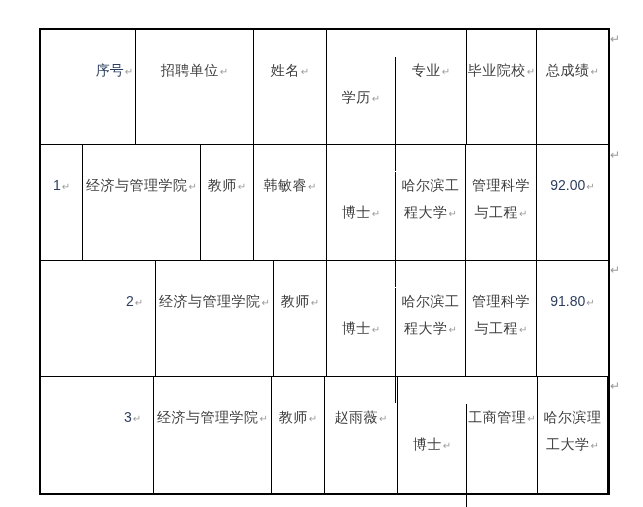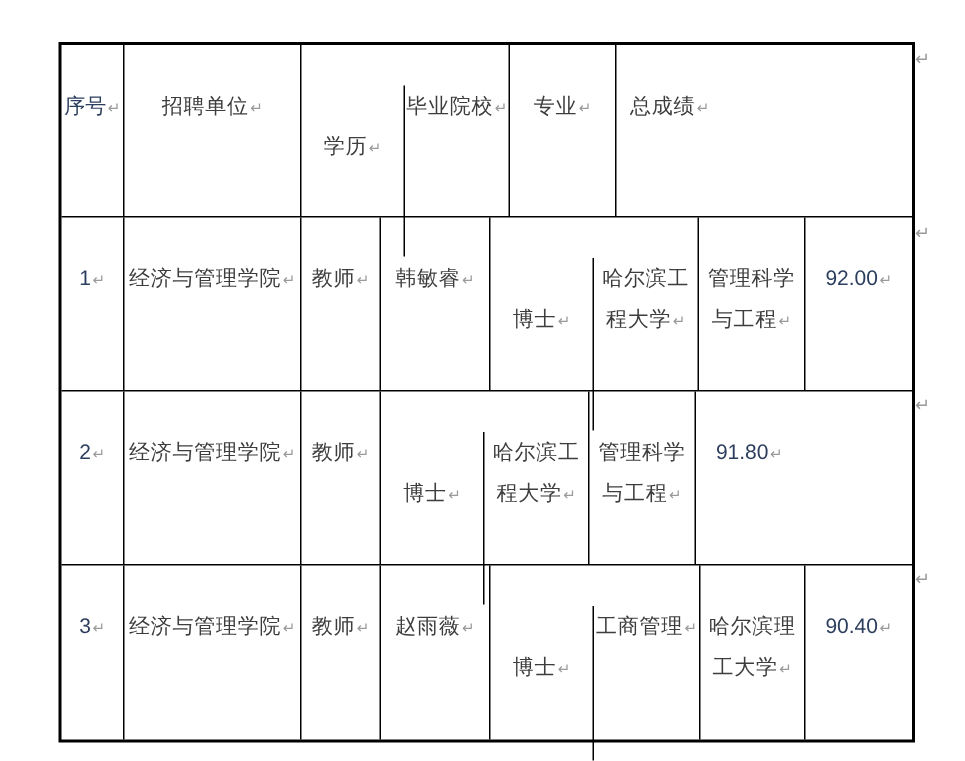--- a/index.html
+++ b/index.html
@@ -26,20 +26,21 @@
     height: 467px;
     border: 2px solid #000000;
     box-sizing: border-box;
     background: #ffffff;
   }
   .row {
     display: flex;
     box-sizing: border-box;
     border-bottom: 1px solid #000000;
     width: 100%;
+    justify-content: flex-end;
   }
   .row.last { border-bottom: none; }
   .row.hdr  { height: 115px; }
   .row.r1   { height: 116px; }
   .row.r2   { height: 116px; }
   .row.r3   { height: 116px; }
   .cell {
     box-sizing: border-box;
     border-right: 1px solid #000000;
     height: 100%;
@@ -89,23 +90,24 @@
 </head>
 <body>
 
 <div id="doc">
 
   <div class="tbl">
 
     <div class="row hdr">
       <div class="cell c0 num"><span class="txt">序号</span><span class="pmark">↵</span></div>
       <div class="cell c1"><span class="txt">招聘单位</span><span class="pmark">↵</span></div>
+      <div class="cell c3"><span class="txt">姓名</span><span class="pmark">↵</span></div>
       <div class="cell c4"><span class="txt">学历</span><span class="pmark">↵</span></div>
+      <div class="cell c6"><span class="txt">专业</span><span class="pmark">↵</span></div>
       <div class="cell c5"><span class="txt">毕业院校</span><span class="pmark">↵</span></div>
-      <div class="cell c6"><span class="txt">专业</span><span class="pmark">↵</span></div>
       <div class="cell c7 lastcol"><span class="txt">总成绩</span><span class="pmark">↵</span></div>
     </div>
 
     <div class="row r1">
       <div class="cell c0 num"><span class="txt">1</span><span class="pmark">↵</span></div>
       <div class="cell c1"><span class="txt">经济与管理学院</span><span class="pmark">↵</span></div>
       <div class="cell c2"><span class="txt">教师</span><span class="pmark">↵</span></div>
       <div class="cell c3"><span class="txt">韩敏睿</span><span class="pmark">↵</span></div>
       <div class="cell c4"><span class="txt">博士</span><span class="pmark">↵</span></div>
       <div class="cell c5"><span class="txt">哈尔滨工
@@ -129,21 +131,20 @@
 
     <div class="row r3 last">
       <div class="cell c0 num"><span class="txt">3</span><span class="pmark">↵</span></div>
       <div class="cell c1"><span class="txt">经济与管理学院</span><span class="pmark">↵</span></div>
       <div class="cell c2"><span class="txt">教师</span><span class="pmark">↵</span></div>
       <div class="cell c3"><span class="txt">赵雨薇</span><span class="pmark">↵</span></div>
       <div class="cell c4"><span class="txt">博士</span><span class="pmark">↵</span></div>
       <div class="cell c6"><span class="txt">工商管理</span><span class="pmark">↵</span></div>
       <div class="cell c5"><span class="txt">哈尔滨理
 工大学</span><span class="pmark">↵</span></div>
-      <div class="cell c7 lastcol num"><span class="txt">90.40</span><span class="pmark">↵</span></div>
     </div>
 
   </div>
 
   <span class="rowmark m0">↵</span>
   <span class="rowmark m1">↵</span>
   <span class="rowmark m2">↵</span>
   <span class="rowmark m3">↵</span>
 
 </div>

